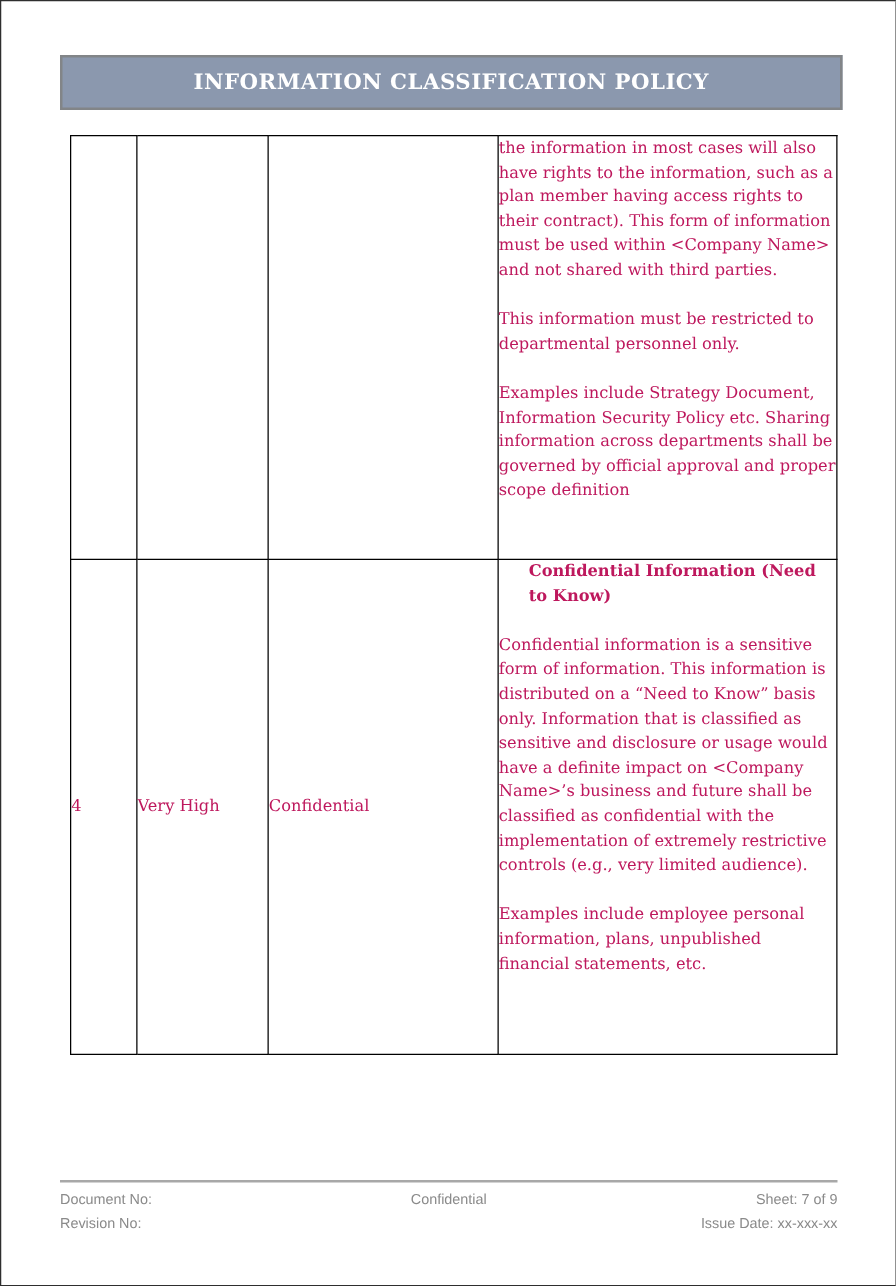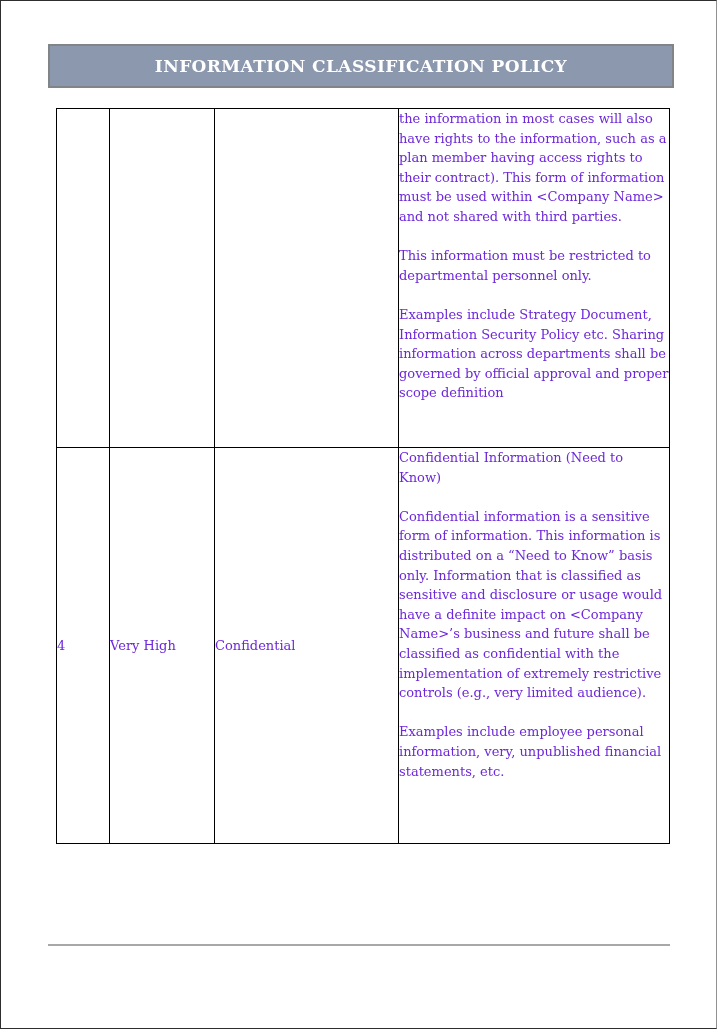--- a/index.html
+++ b/index.html
@@ -41,41 +41,41 @@
   
   table.doc {
     position: absolute;
     left: 55px;
     top: 107px;
     width: 613px;
     border-collapse: collapse;
     table-layout: fixed;
     font-size: 13px;
     line-height: 19.6px;
-    color: #6d28d9;
+    color: #be185d;
   }
   table.doc td { border: 1px solid #000000; padding: 0; }
   tr.row-1 { height: 339px; }
   tr.row-2 { height: 396px; }
   td.c-sno {
     vertical-align: middle;
     text-align: left;
     padding: 0 0 40px 7px;
   }
   td.c-impact, td.c-class {
     vertical-align: middle;
     padding-bottom: 12px;
   }
   td.c-desc {
     vertical-align: top;
     padding: 3px 8px 3px 14px;
   }
   td.c-desc p { margin: 0; }
   td.c-desc p + p { margin-top: 19.6px; }
-  td.c-desc p.heading { font-weight: normal; }
+  td.c-desc p.heading { font-weight: bold; margin-left: 24px; }
 
   
   .footer-rule {
     position: absolute;
     left: 47px;
     top: 943px;
     width: 622px;
     height: 0;
     border-top: 2px solid #a8a8a8;
   }
@@ -121,22 +121,35 @@
           <p>Examples include Strategy Document, Information Security Policy etc. Sharing information across departments shall be governed by official approval and proper scope definition</p>
         </td>
       </tr>
       <tr class="row-2">
         <td class="c-sno">4</td>
         <td class="c-impact">Very High</td>
         <td class="c-class">Confidential</td>
         <td class="c-desc">
           <p class="heading">Confidential Information (Need to Know)</p>
           <p>Confidential information is a sensitive form of information. This information is distributed on a “Need to Know” basis only. Information that is classified as sensitive and disclosure or usage would have a definite impact on &lt;Company Name&gt;’s business and future shall be classified as confidential with the implementation of extremely restrictive controls (e.g., very limited audience).</p>
-          <p>Examples include employee personal information, very, unpublished financial statements, etc.</p>
+          <p>Examples include employee personal information, plans, unpublished financial statements, etc.</p>
         </td>
       </tr>
     </tbody>
   </table>
 
   <div class="footer-rule"></div>
 
+  <div class="footer">
+    <div class="f-left">
+      <div>Document No:</div>
+      <div>Revision No:</div>
+    </div>
+    <div class="f-center">
+      <div>Confidential</div>
+    </div>
+    <div class="f-right">
+      <div>Sheet: 7 of 9</div>
+      <div>Issue Date: xx-xxx-xx</div>
+    </div>
+  </div>
 
 </div>
 
 </body></html>

